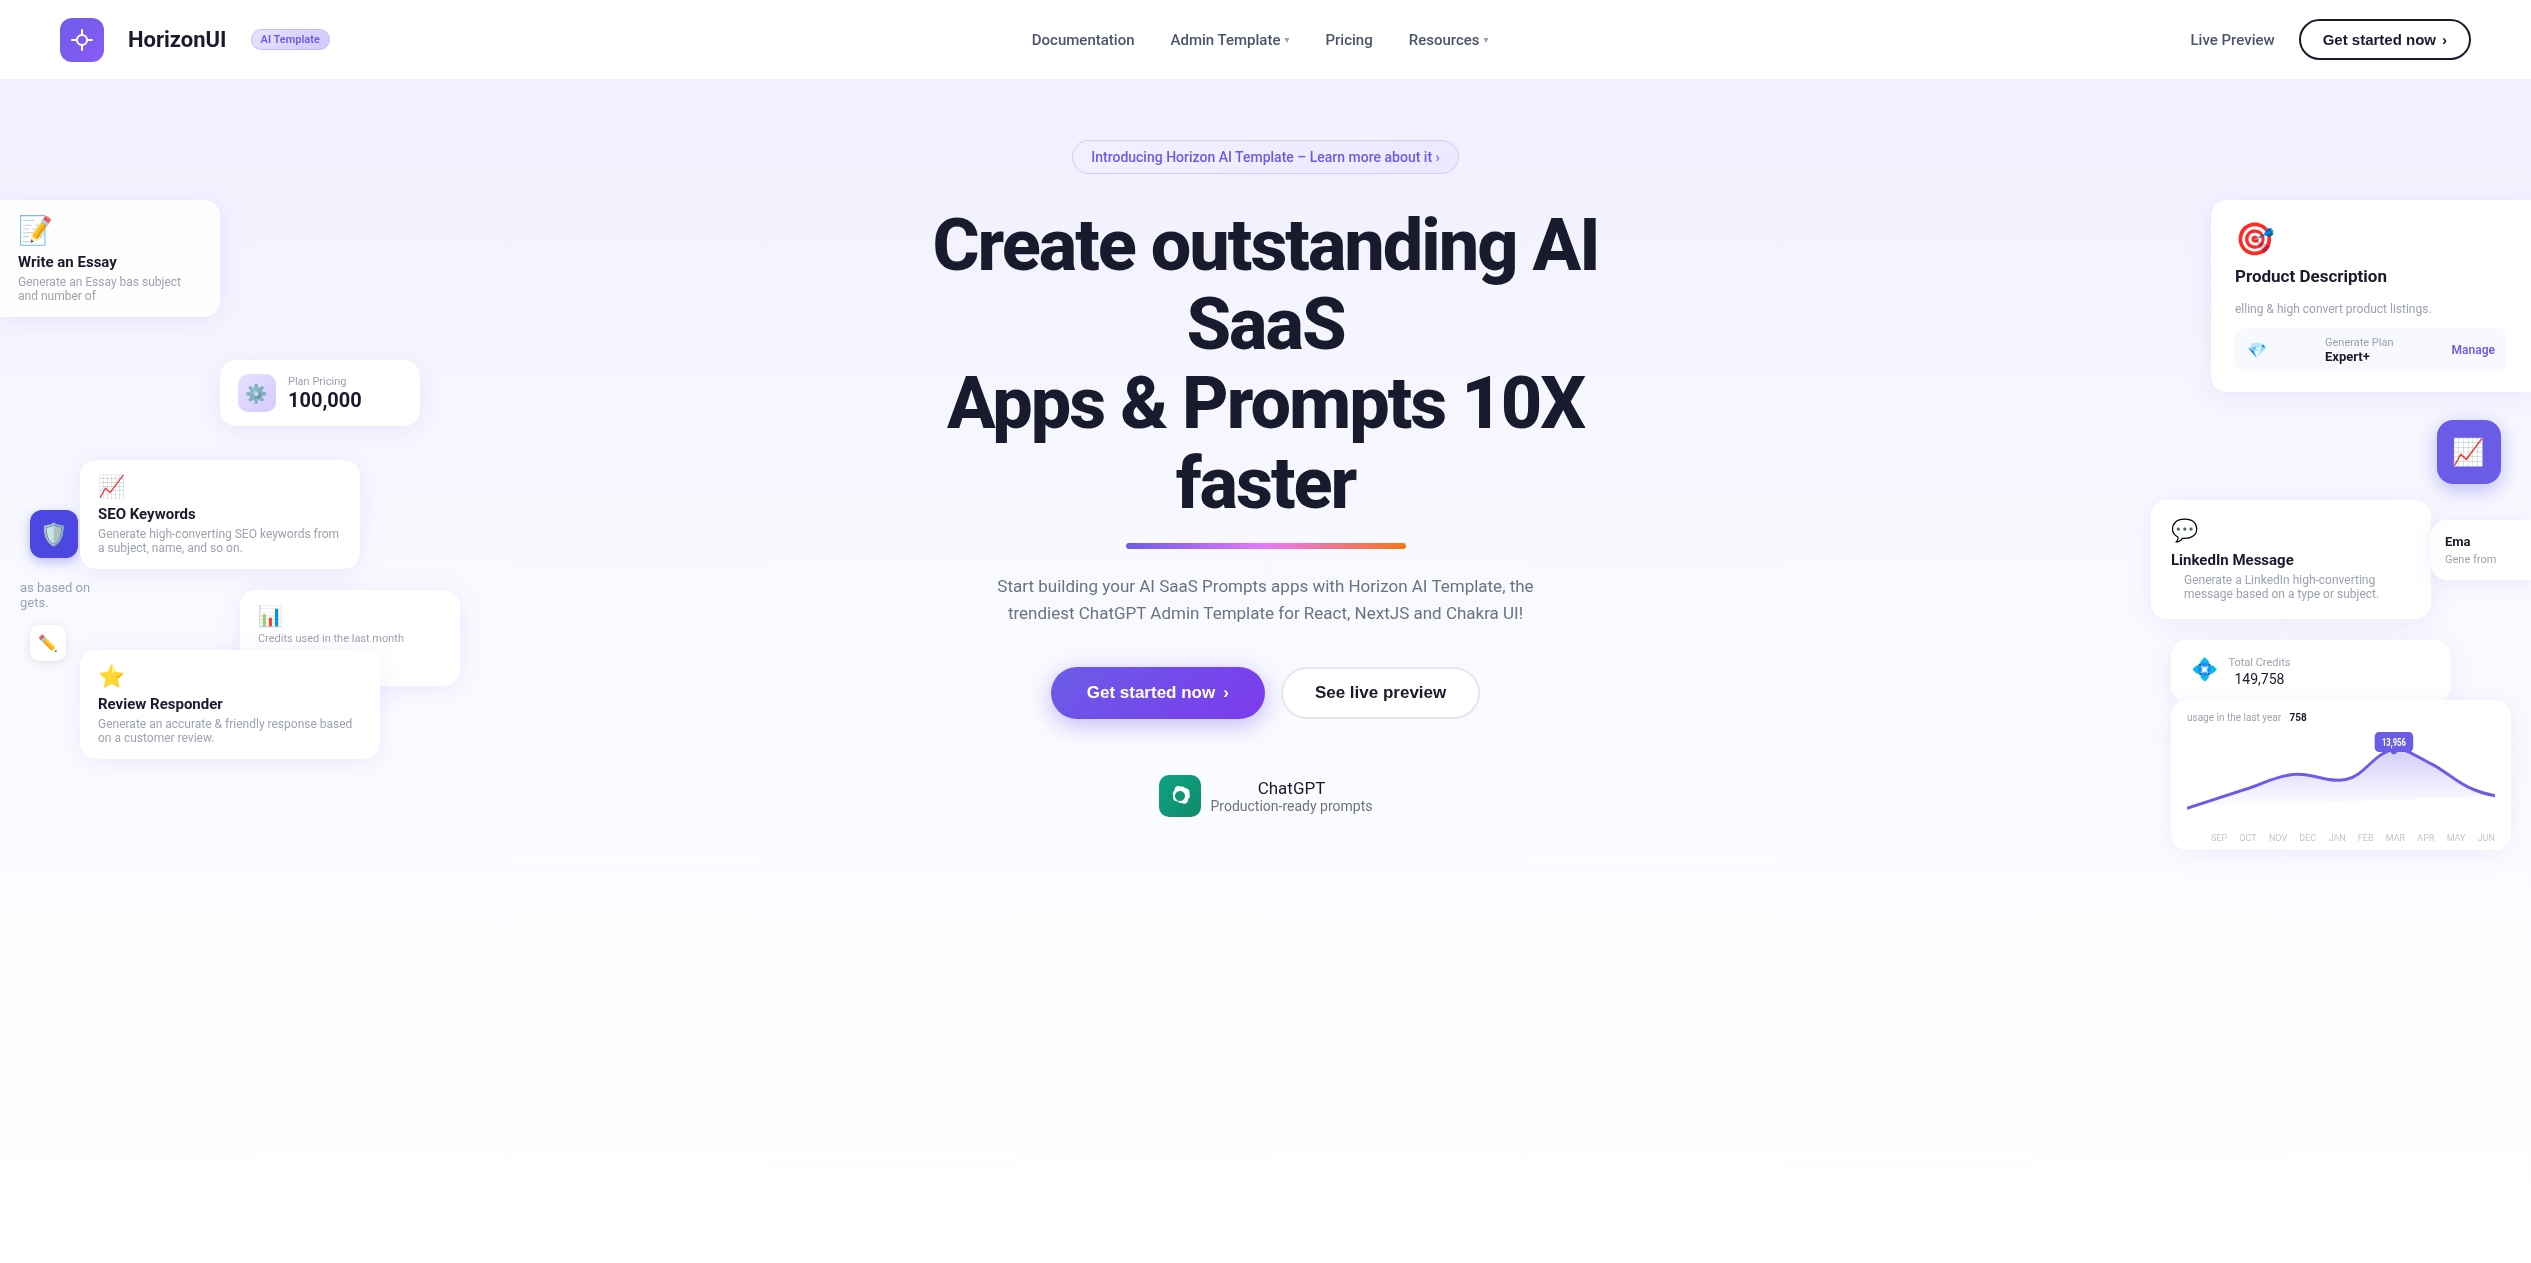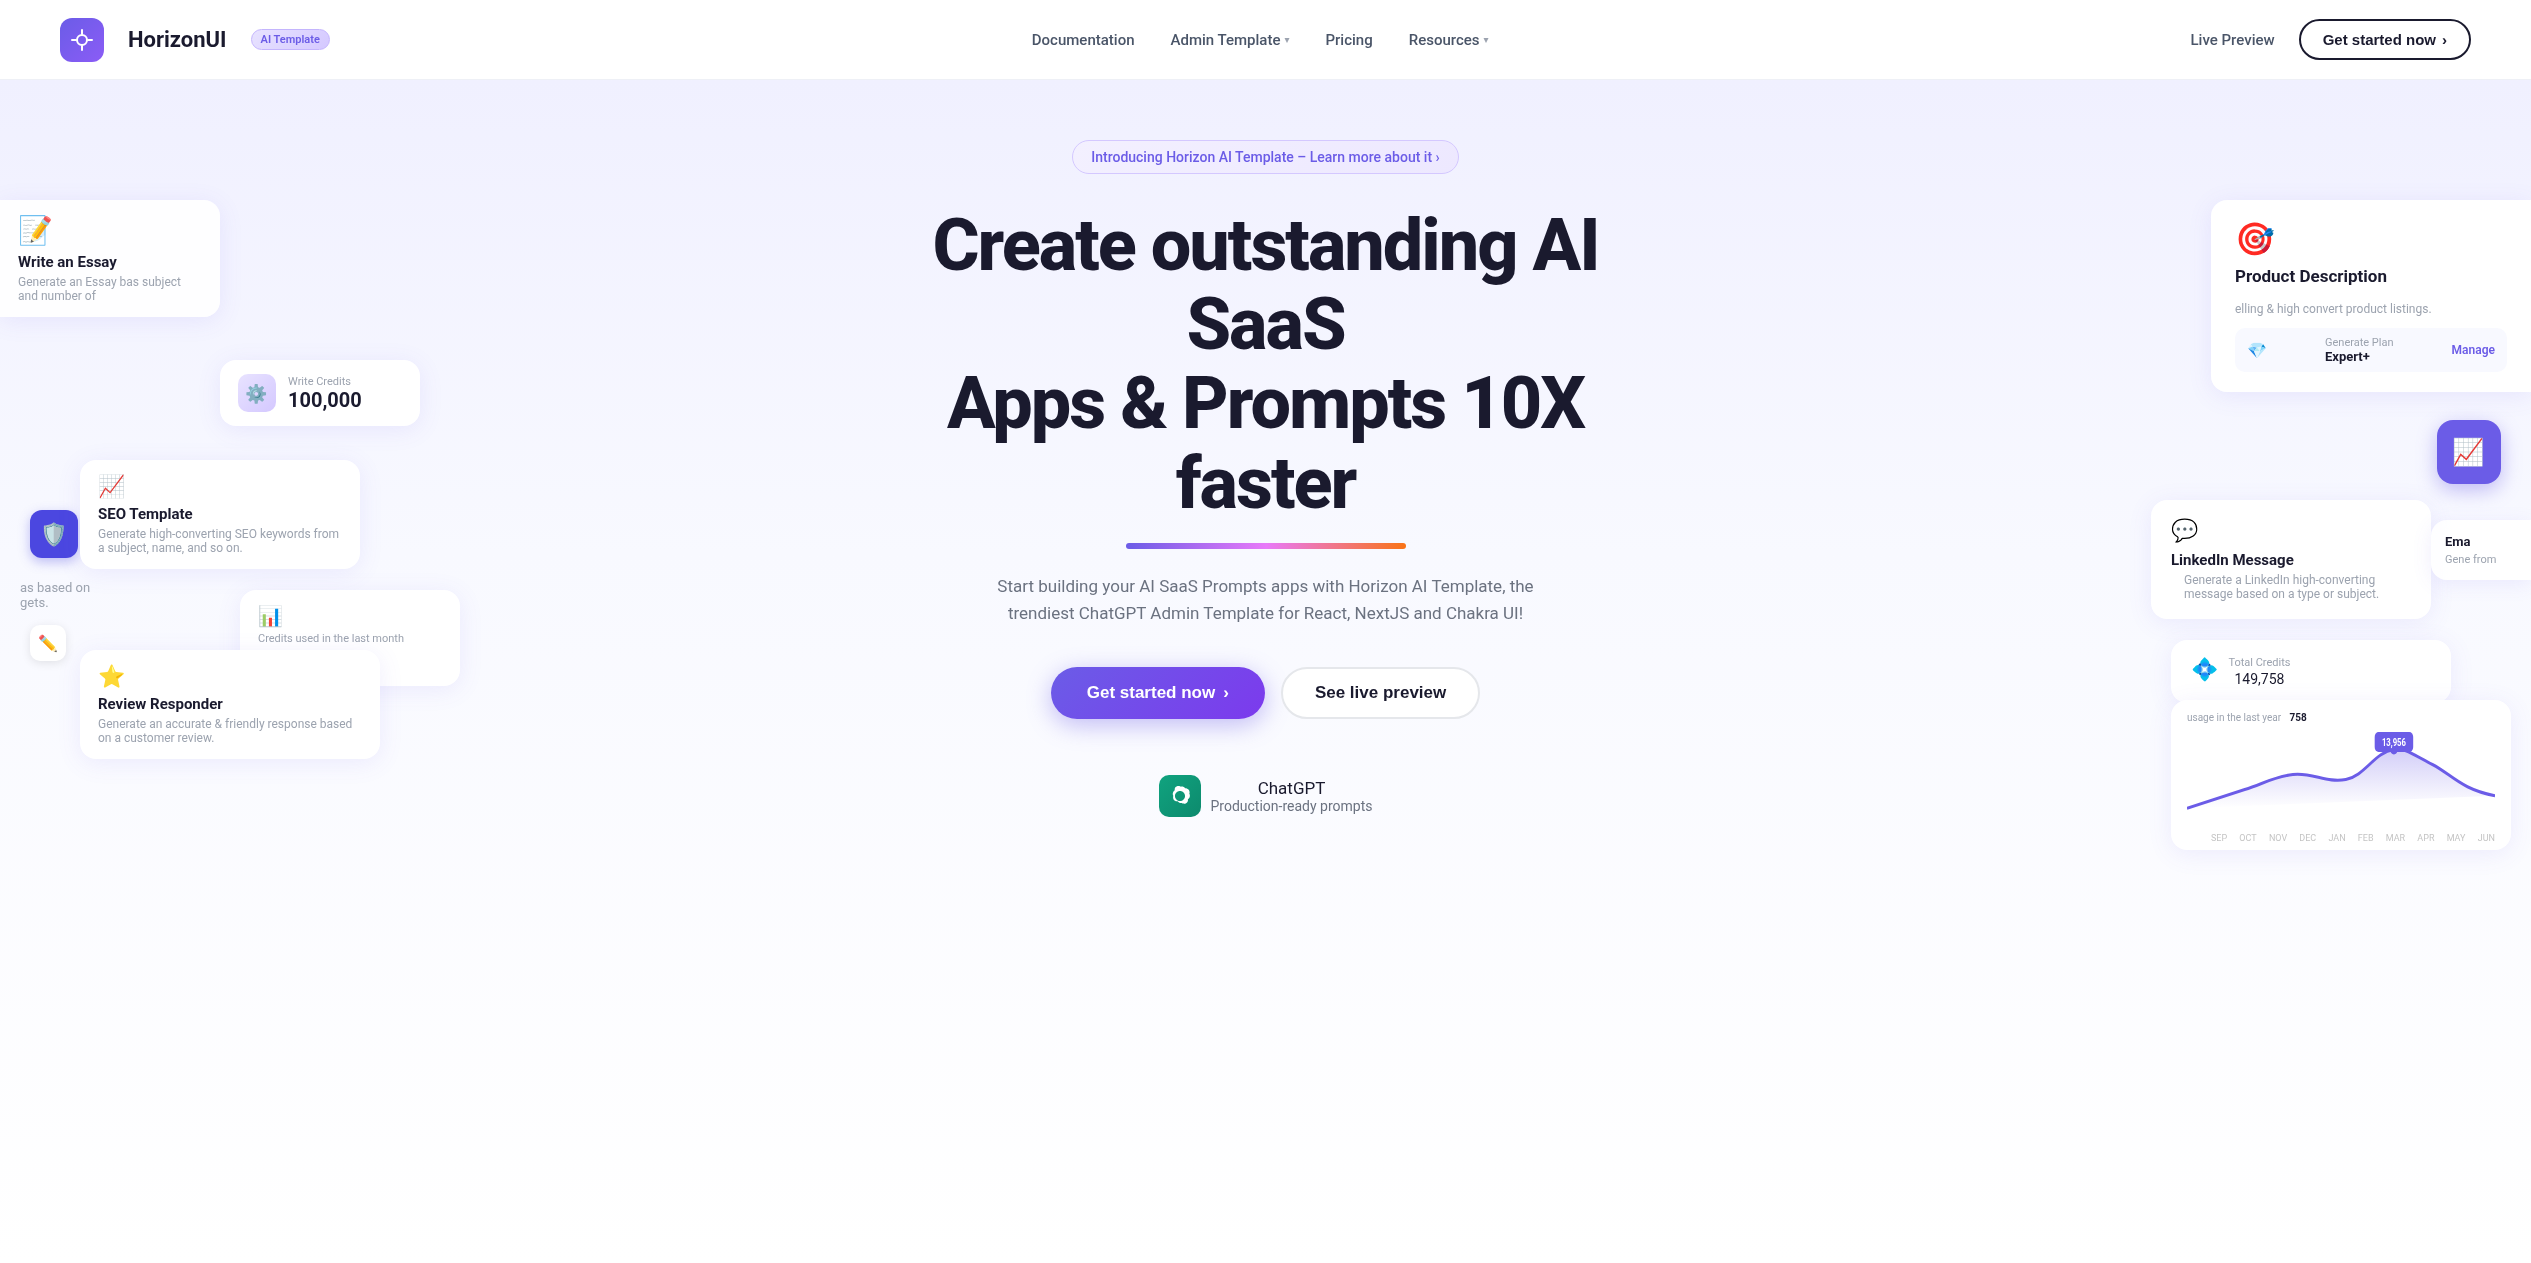--- a/index.html
+++ b/index.html
@@ -438,32 +438,32 @@
       <div class="card-icon">📝</div>
       <div class="card-title">Write an Essay</div>
       <div class="card-desc">Generate an Essay bas subject and number of</div>
     </div>
 
     <div class="float-card card-plan-credits">
       <div class="icon-box">
         <span>⚙️</span>
       </div>
       <div>
-        <div class="lbl">Write Credits</div>
+        <div class="lbl">Plan Pricing</div>
         <div class="val">100,000</div>
       </div>
     </div>
 
     <div class="card-seo-badge float-card" style="left:30px;top:430px;width:48px;height:48px;padding:6px;display:flex;align-items:center;justify-content:center;background:#4b47e0;border-radius:12px;box-shadow:0 4px 12px rgba(75,71,224,0.35);">
       <span style="font-size:22px;color:#fff;">🛡️</span>
     </div>
 
     <div class="float-card card-seo">
       <div class="seo-icon">📈</div>
-      <div class="card-title">SEO Template</div>
+      <div class="card-title">SEO Keywords</div>
       <div class="card-desc">Generate high-converting SEO keywords from a subject, name, and so on.</div>
     </div>
 
     <div class="float-card card-pencil" style="left:30px;top:545px;">
       <span>✏️</span>
     </div>
 
     <div class="float-card card-credits-month">
       <div class="bar-icon">📊</div>
       <div class="lbl">Credits used in the last month</div>

